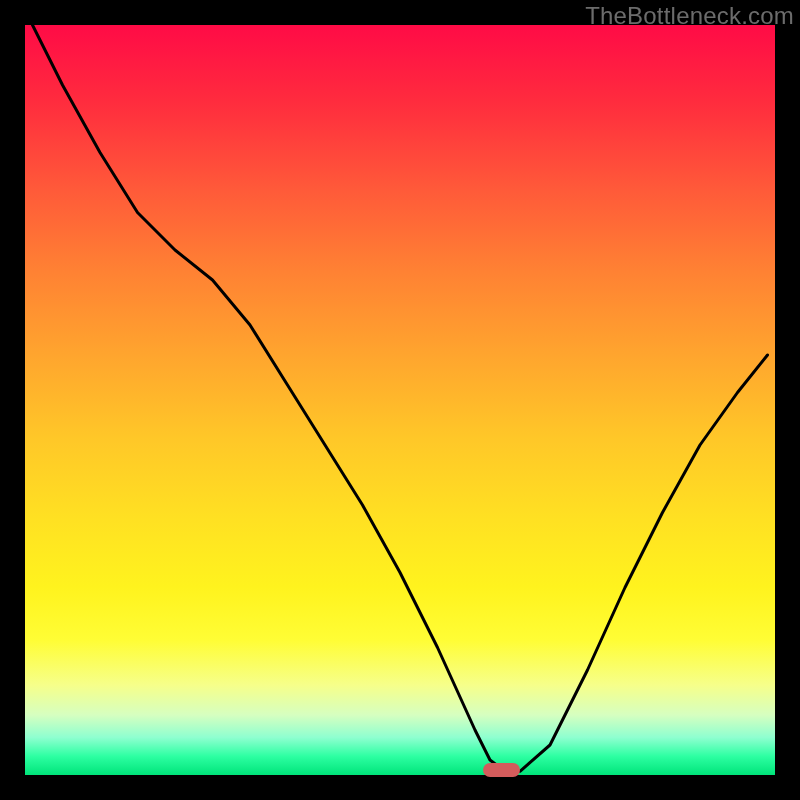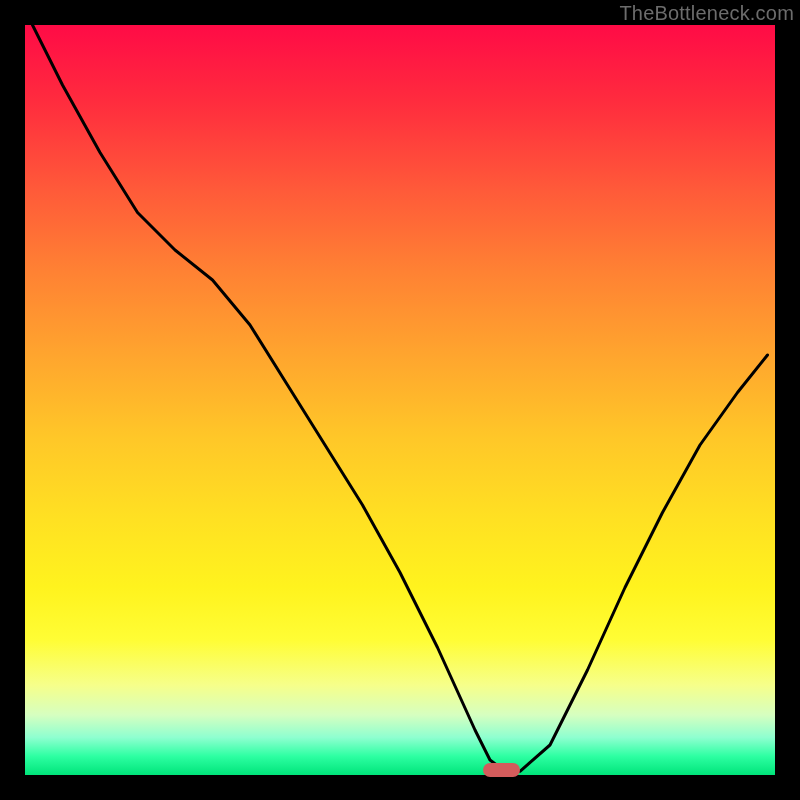--- a/index.html
+++ b/index.html
@@ -38,21 +38,21 @@
       #8effd0 95%,
       #2dffa2 97.5%,
       #00e47a 100%
     );
   }
   .watermark {
     position: absolute;
     top: 2px;
     right: 6px;
     color: #6c6c6c;
-    font-size: 20px;
+    font-size: 24px;
     font-weight: 500;
     letter-spacing: 0.2px;
     user-select: none;
   }
   svg.curve {
     position: absolute;
     left: 0;
     top: 0;
     width: 750px;
     height: 750px;

